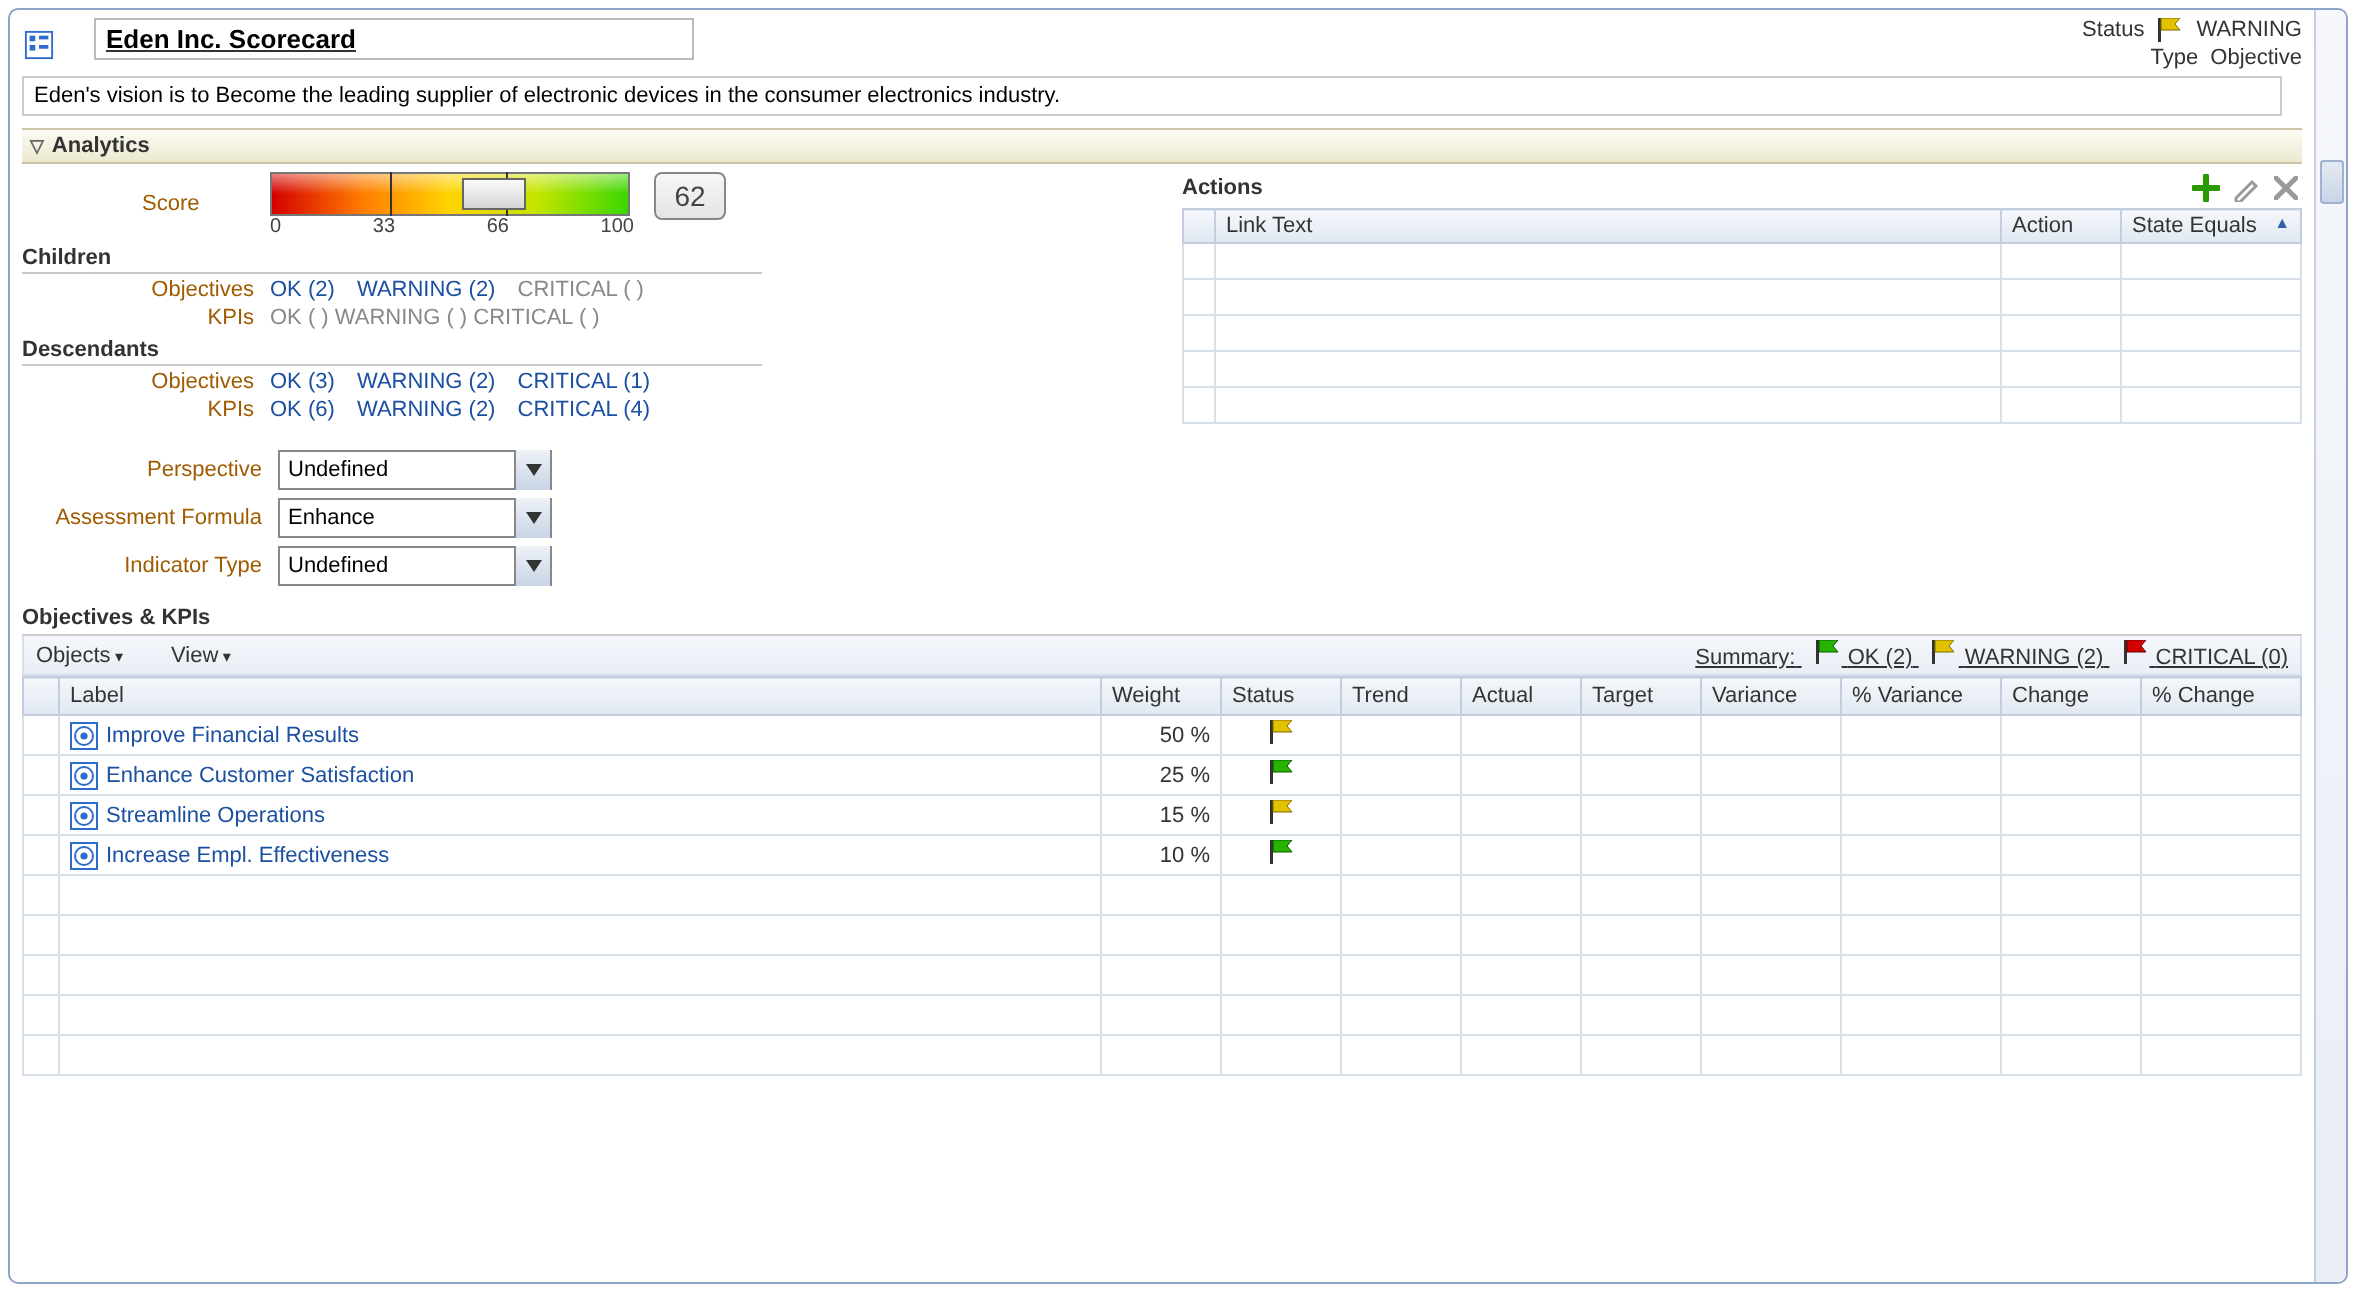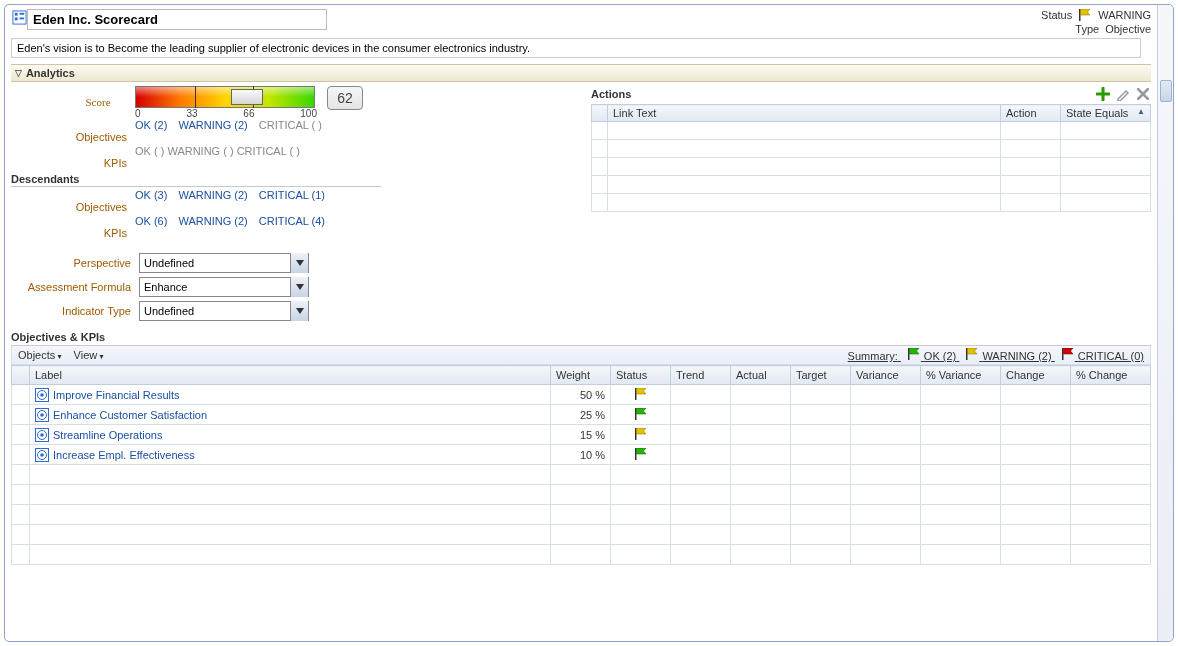--- a/index.html
+++ b/index.html
@@ -35,21 +35,21 @@
   }
   .side-scroll .thumb {
     position: absolute; top: 75px; left: 2px;
     width: 12px; height: 22px;
     background: linear-gradient(#e4eaf2,#c9d5e6);
     border: 1px solid #9fb2cf;
     border-radius: 2px;
   }
   
   .header-row { display: flex; align-items: flex-start; }
-  .title-wrap { display: flex; align-items: flex-start; gap: 0; }
+  .title-wrap { display: flex; align-items: flex-end; gap: 20px; text-decoration: underline; }
   .icon-small {
     width: 16px; height: 16px;
     display: inline-flex; align-items: center; justify-content: center;
   }
   .scorecard-icon svg { width:15px; height:15px; }
   .title-input {
     font-size: 13px; font-weight: bold;
     border: 1px solid #bbb;
     padding: 2px 5px;
     width: 300px;
@@ -86,21 +86,21 @@
   }
   .tri { font-size: 9px; margin-right: 4px; color:#666;}
 
   .analytics-grid {
     display: flex; gap: 20px;
   }
   .analytics-left { width: 560px; }
   .analytics-right { flex:1; }
 
   .score-row { display:flex; align-items:flex-start; gap:10px; margin-left:60px;}
-  .score-label { color:#a05a00; width:54px; text-align:center; padding-top:10px;font-family:Liberation Serif, serif;}
+  .score-label { color:#a05a00; width:54px; text-align:left; padding-top:10px;}
   .gauge-wrap {}
   .gauge {
     width:180px; height:22px;
     border:1px solid #777;
     background: linear-gradient(90deg,
       #d40000 0%, #ff7a00 25%, #ffd400 50%, #c2e500 75%, #3ad600 100%);
     position:relative;
   }
   .gauge::before{
     content:"";
@@ -126,28 +126,28 @@
     margin-top:0;
   }
 
   .sub-head {
     font-weight:bold; color:#333;
     border-bottom: 1px solid #c8c8c8;
     margin: 4px 0 2px 0; padding-bottom:1px;
     width: 370px;
   }
   .kv-row { display:flex; gap:8px; margin-bottom:2px;}
-  .kv-row .k { width:116px; text-align:right; color:#a05a00;margin-top:12px;}
+  .kv-row .k { width:116px; text-align:right; color:#a05a00;}
   .stat-links a { color:#1a4fa1; text-decoration:none; margin-right:8px;}
   .stat-links .greyed { color:#888; }
 
   .form-row { display:flex; align-items:center; gap:8px; margin-top:4px;}
   .form-row label { width:120px; text-align:right; color:#a05a00;}
   .combo {
-    width:170px; border:1px solid #888; height:20px;
+    width:137px; border:1px solid #888; height:20px;
     display:flex; align-items:center;
     background:#fff;
   }
   .combo span { flex:1; padding:0 4px; color:#000;}
   .combo .btn {
     width:18px; height:20px;
     border-left:1px solid #888;
     background:linear-gradient(#eef2f8,#c8d4e6);
     display:flex;align-items:center;justify-content:center;
   }
@@ -175,21 +175,21 @@
     border:1px solid #d7dfeb; height:18px;
   }
   .sort-tri { font-size:8px; color:#3460a5; float:right;}
 
   
   .okis-head {
     font-weight:bold; color:#333; margin-top:10px;
     border-bottom:1px solid #ccc; padding-bottom:2px;
   }
   .toolbar {
-    display:flex; align-items:center; gap:12px;
+    display:flex; align-items:center; gap:24px;
     border:1px solid #d7dfeb; border-top:none;
     background: linear-gradient(#f4f7fb,#e9eef6);
     padding:2px 6px;
   }
   .toolbar .menu { color:#333; cursor:pointer;}
   .toolbar .summary { margin-left:auto;text-decoration:underline; }
   .sum-item { margin-left:6px; }
 
   .grid {
     border:1px solid #8fa4c8; border-top:none;
@@ -270,20 +270,21 @@
           <div class="gauge-ticks">
             <span>0</span>
             <span>33</span>
             <span>66</span>
             <span>100</span>
           </div>
         </div>
         <div class="score-badge">62</div>
       </div>
 
+      <div class="sub-head">Children</div>
       <div class="kv-row">
         <div class="k">Objectives</div>
         <div class="stat-links">
           <a href="#" class="link">OK (2)</a>
           <a href="#" class="link">WARNING (2)</a>
           <span class="greyed">CRITICAL ( )</span>
         </div>
       </div>
       <div class="kv-row">
         <div class="k">KPIs</div>

